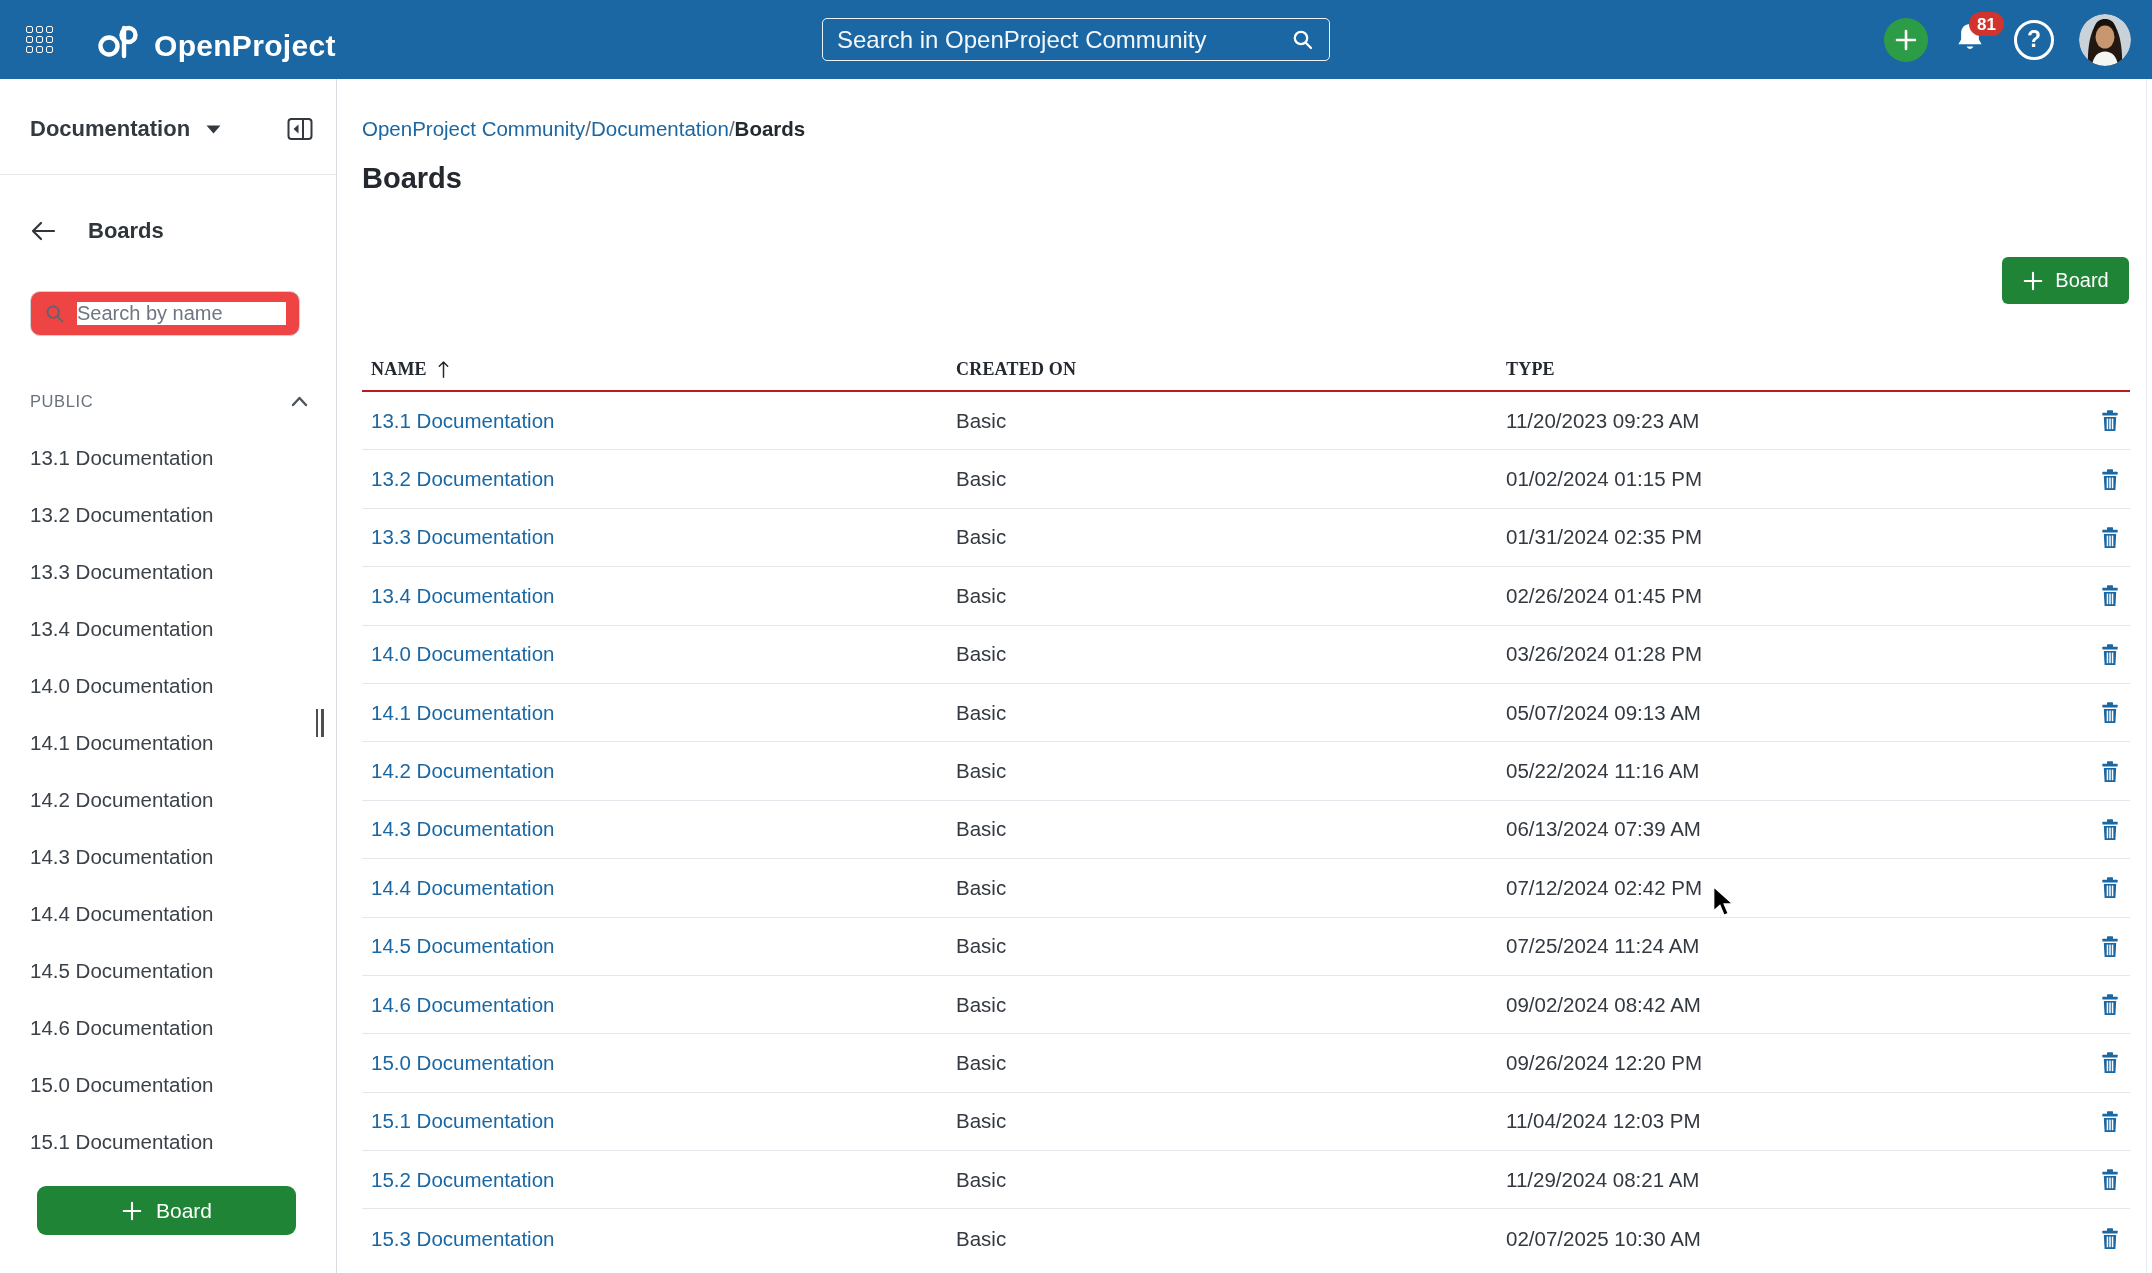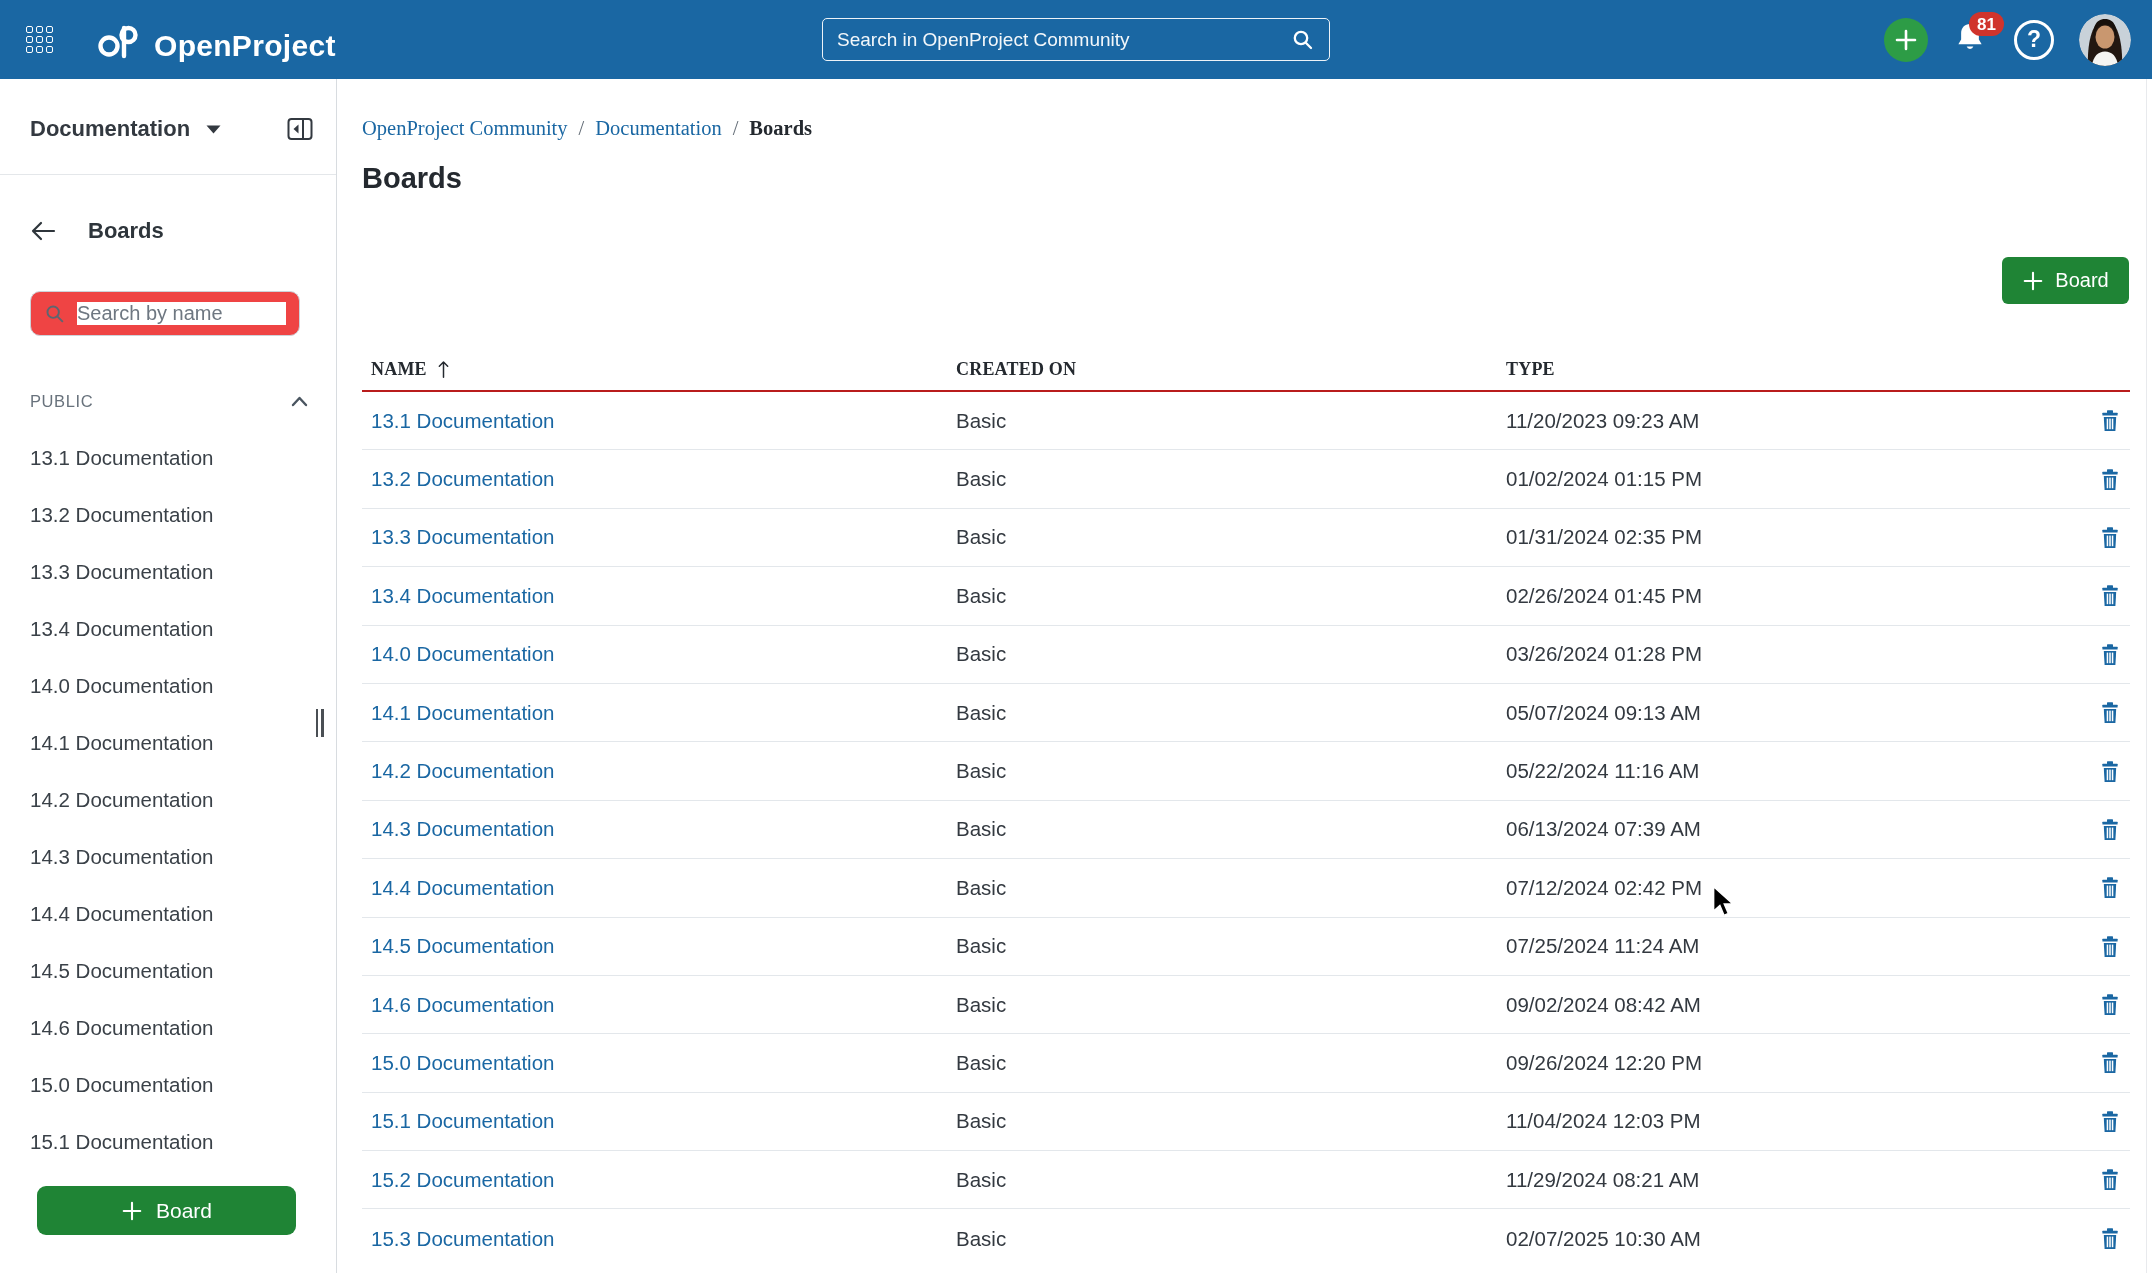--- a/index.html
+++ b/index.html
@@ -11,21 +11,21 @@
     background:#1A67A3; display:flex; align-items:center; z-index:5; }
   .apps-btn { margin-left:16px; width:46px; height:46px; display:flex;
     align-items:center; justify-content:center; cursor:pointer; background:none; border:none; }
   .grid9 { display:grid; grid-template-columns:repeat(3,7px); grid-template-rows:repeat(3,7px); gap:3px; }
   .grid9 span { width:7px; height:7px; border:1.6px solid #fff; border-radius:2px; }
   .logo { display:flex; align-items:flex-end; margin-left:34px; gap:12px; cursor:pointer; }
   .logo-text { color:#fff; font-size:30px; font-weight:bold; letter-spacing:.3px; }
   .global-search { position:absolute; left:822px; top:18px; width:508px; height:43px;
     border:1.4px solid rgba(255,255,255,.92); border-radius:5px; display:flex; align-items:center; }
   .global-search input { flex:1; height:100%; background:transparent; border:none; outline:none;
-    color:#fef9c3; font-size:19px; padding:0 14px; font-family:"Liberation Sans", sans-serif; }
+    color:#fef9c3; font-size:24px; padding:0 14px; font-family:"Liberation Sans", sans-serif; }
   .global-search input::placeholder { color:rgba(255,255,255,.95); }
   .gs-icon { margin-right:14px; display:flex; cursor:pointer; }
   .top-right { position:absolute; right:21px; top:0; height:79px; display:flex;
     align-items:center; gap:25px; }
   .plus-circle { width:44px; height:44px; border-radius:50%; background:#2D9C46;
     display:flex; align-items:center; justify-content:center; cursor:pointer; border:none; }
   .bell-wrap { position:relative; width:36px; height:38px; cursor:pointer; }
   .badge { position:absolute; top:-9px; left:16px; background:#D0342C; color:#fff;
     font-size:17px; font-weight:bold; line-height:1; padding:4px 8px 3px; border-radius:12px; }
   .help-circle { width:40px; height:40px; border-radius:50%; border:3px solid #fff;
@@ -62,21 +62,21 @@
   .side-board-btn { position:absolute; left:37px; top:1107px; width:259px; height:49px;
     background:#1F8435; border:none; border-radius:9px; color:#fff; font-size:21px;
     display:flex; align-items:center; justify-content:center; gap:13px; cursor:pointer; }
   .resize-handle { position:absolute; right:8px; top:630px; width:12px; height:28px;
     display:flex; gap:3px; cursor:col-resize; }
   .resize-handle i { width:2.4px; height:28px; background:#4A4F54; }
 
   
   .main { position:absolute; top:79px; left:338px; width:1814px; height:1194px; background:#fff; }
   .breadcrumb { position:absolute; top:38px; left:24px; font-size:20.5px; display:flex;
-    align-items:center; gap:11px;font-family:Liberation Serif, serif; }
+    align-items:center; gap:0; }
   .crumb-link { color:#1A67A3; text-decoration:none; cursor:pointer; }
   .crumb-sep { color:#636C76; }
   .crumb-current { color:#24292F; font-weight:bold; }
   .page-title { position:absolute; top:83px; left:24px; font-size:29px; font-weight:bold; color:#24292F; }
   .board-btn-main { position:absolute; top:178px; right:23px; width:127px; height:47px;
     background:#1F8435; border:none; border-radius:6px; color:#fff; font-size:20px;
     display:flex; align-items:center; justify-content:center; gap:11px; cursor:pointer; }
   .table { position:absolute; top:269px; left:24px; right:22px; }
   .thead { display:grid; grid-template-columns:585px 550px 1fr 46px; height:44px;
     align-items:center; border-bottom:2px solid #b91c1c;font-family:Liberation Serif, serif; }

